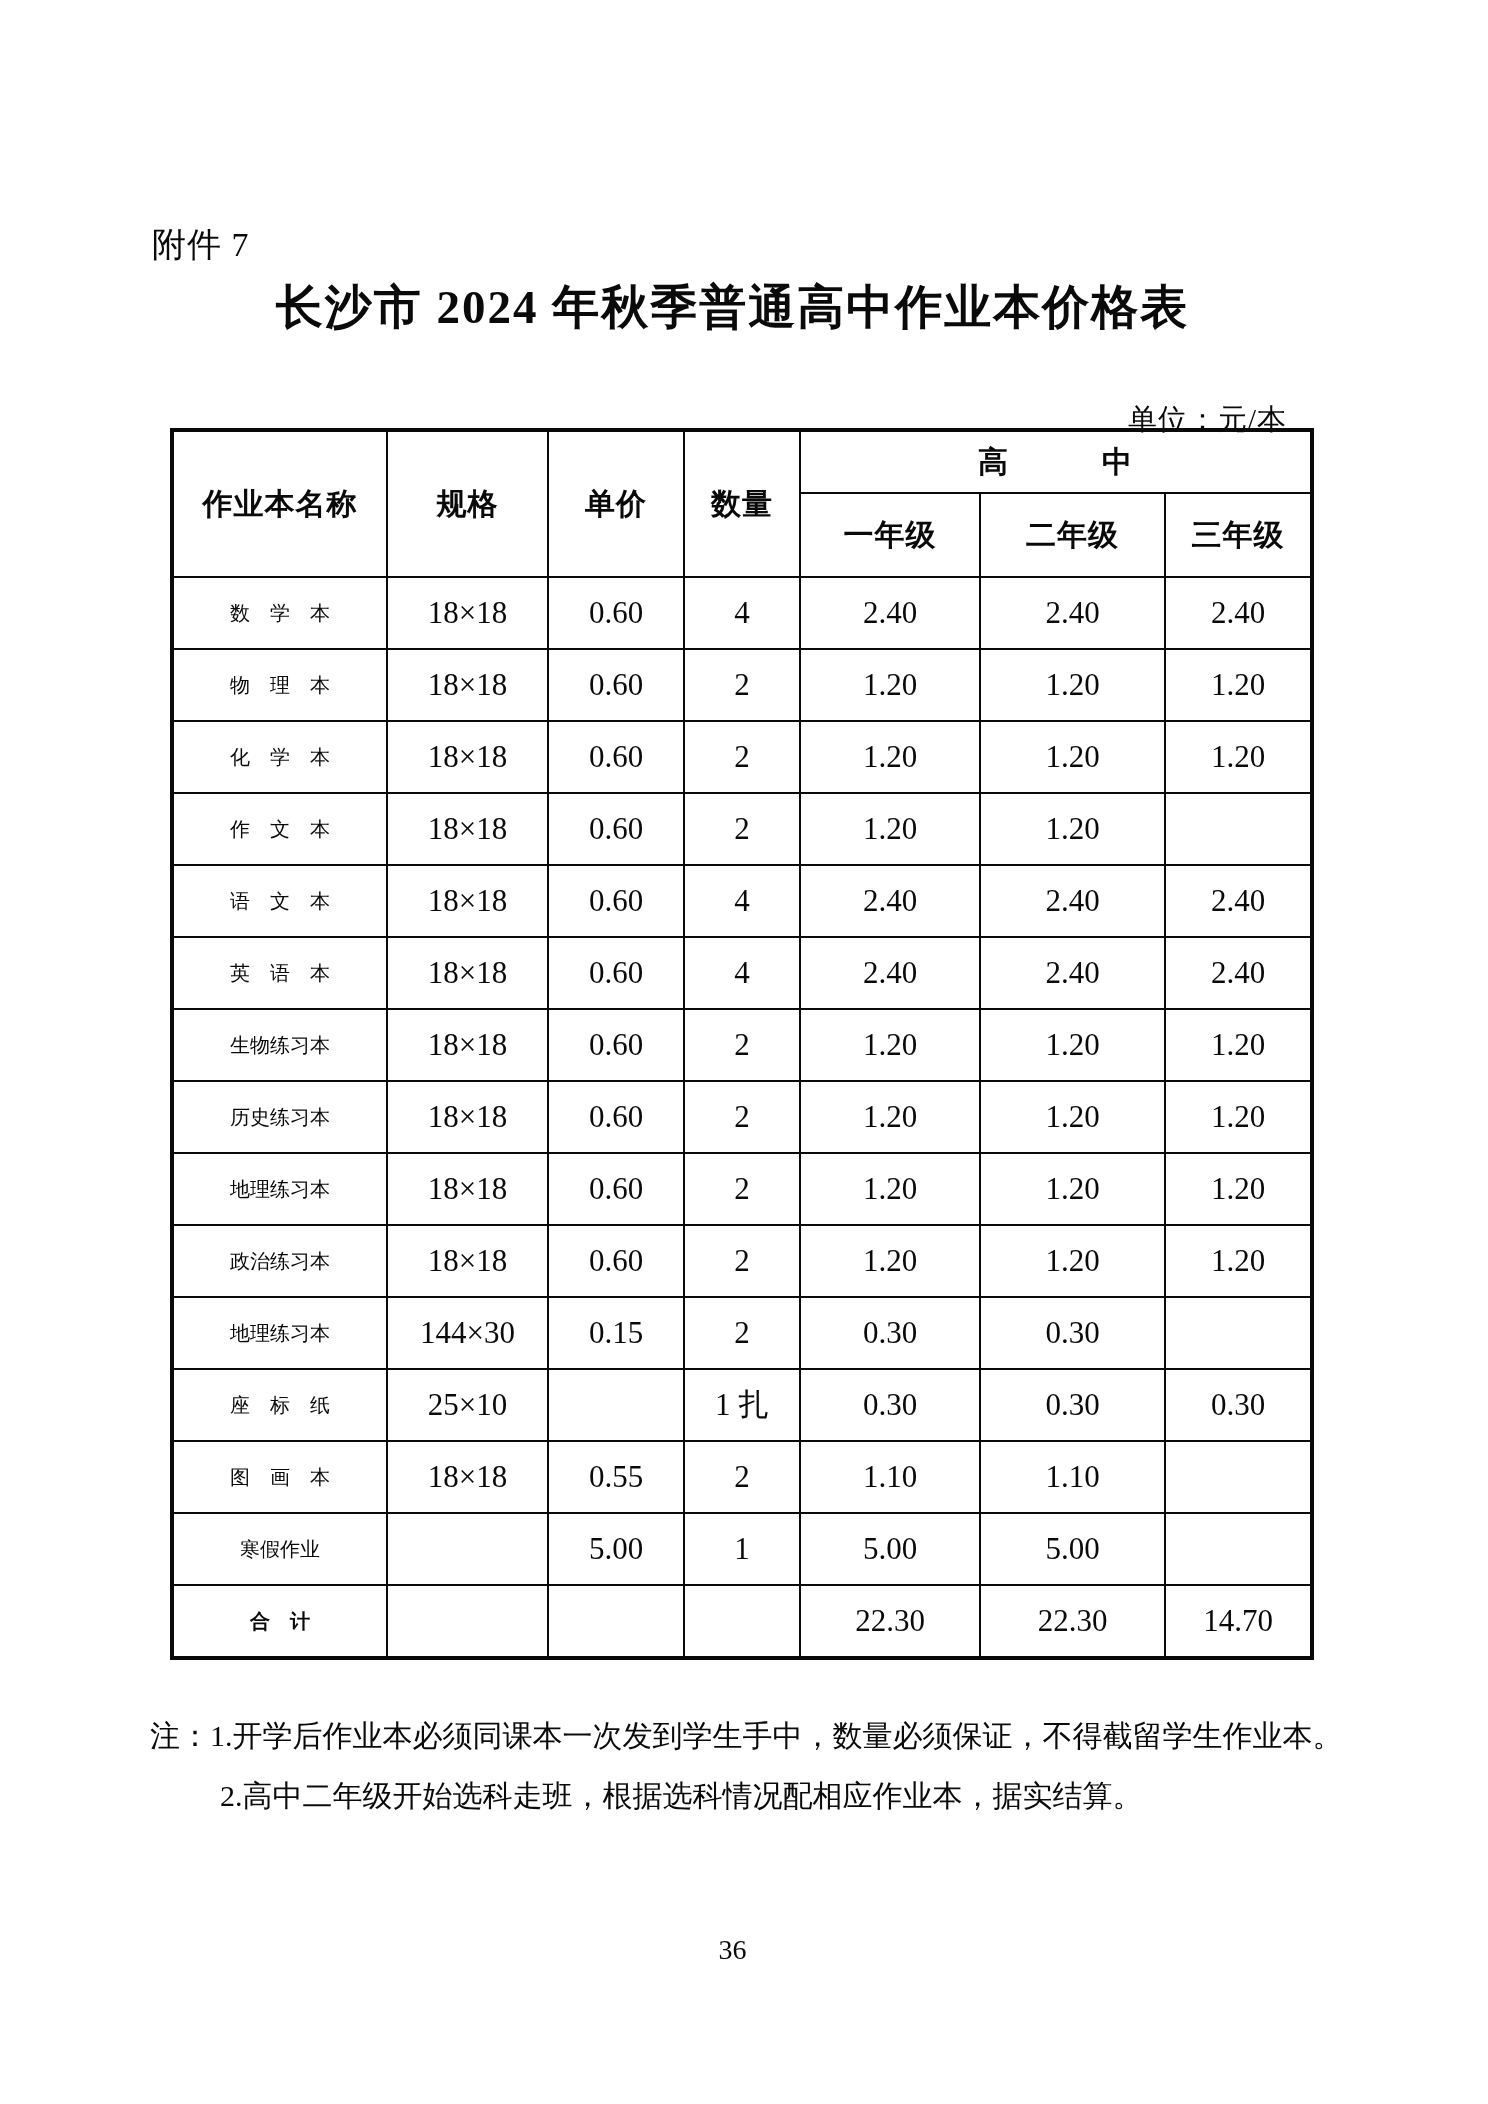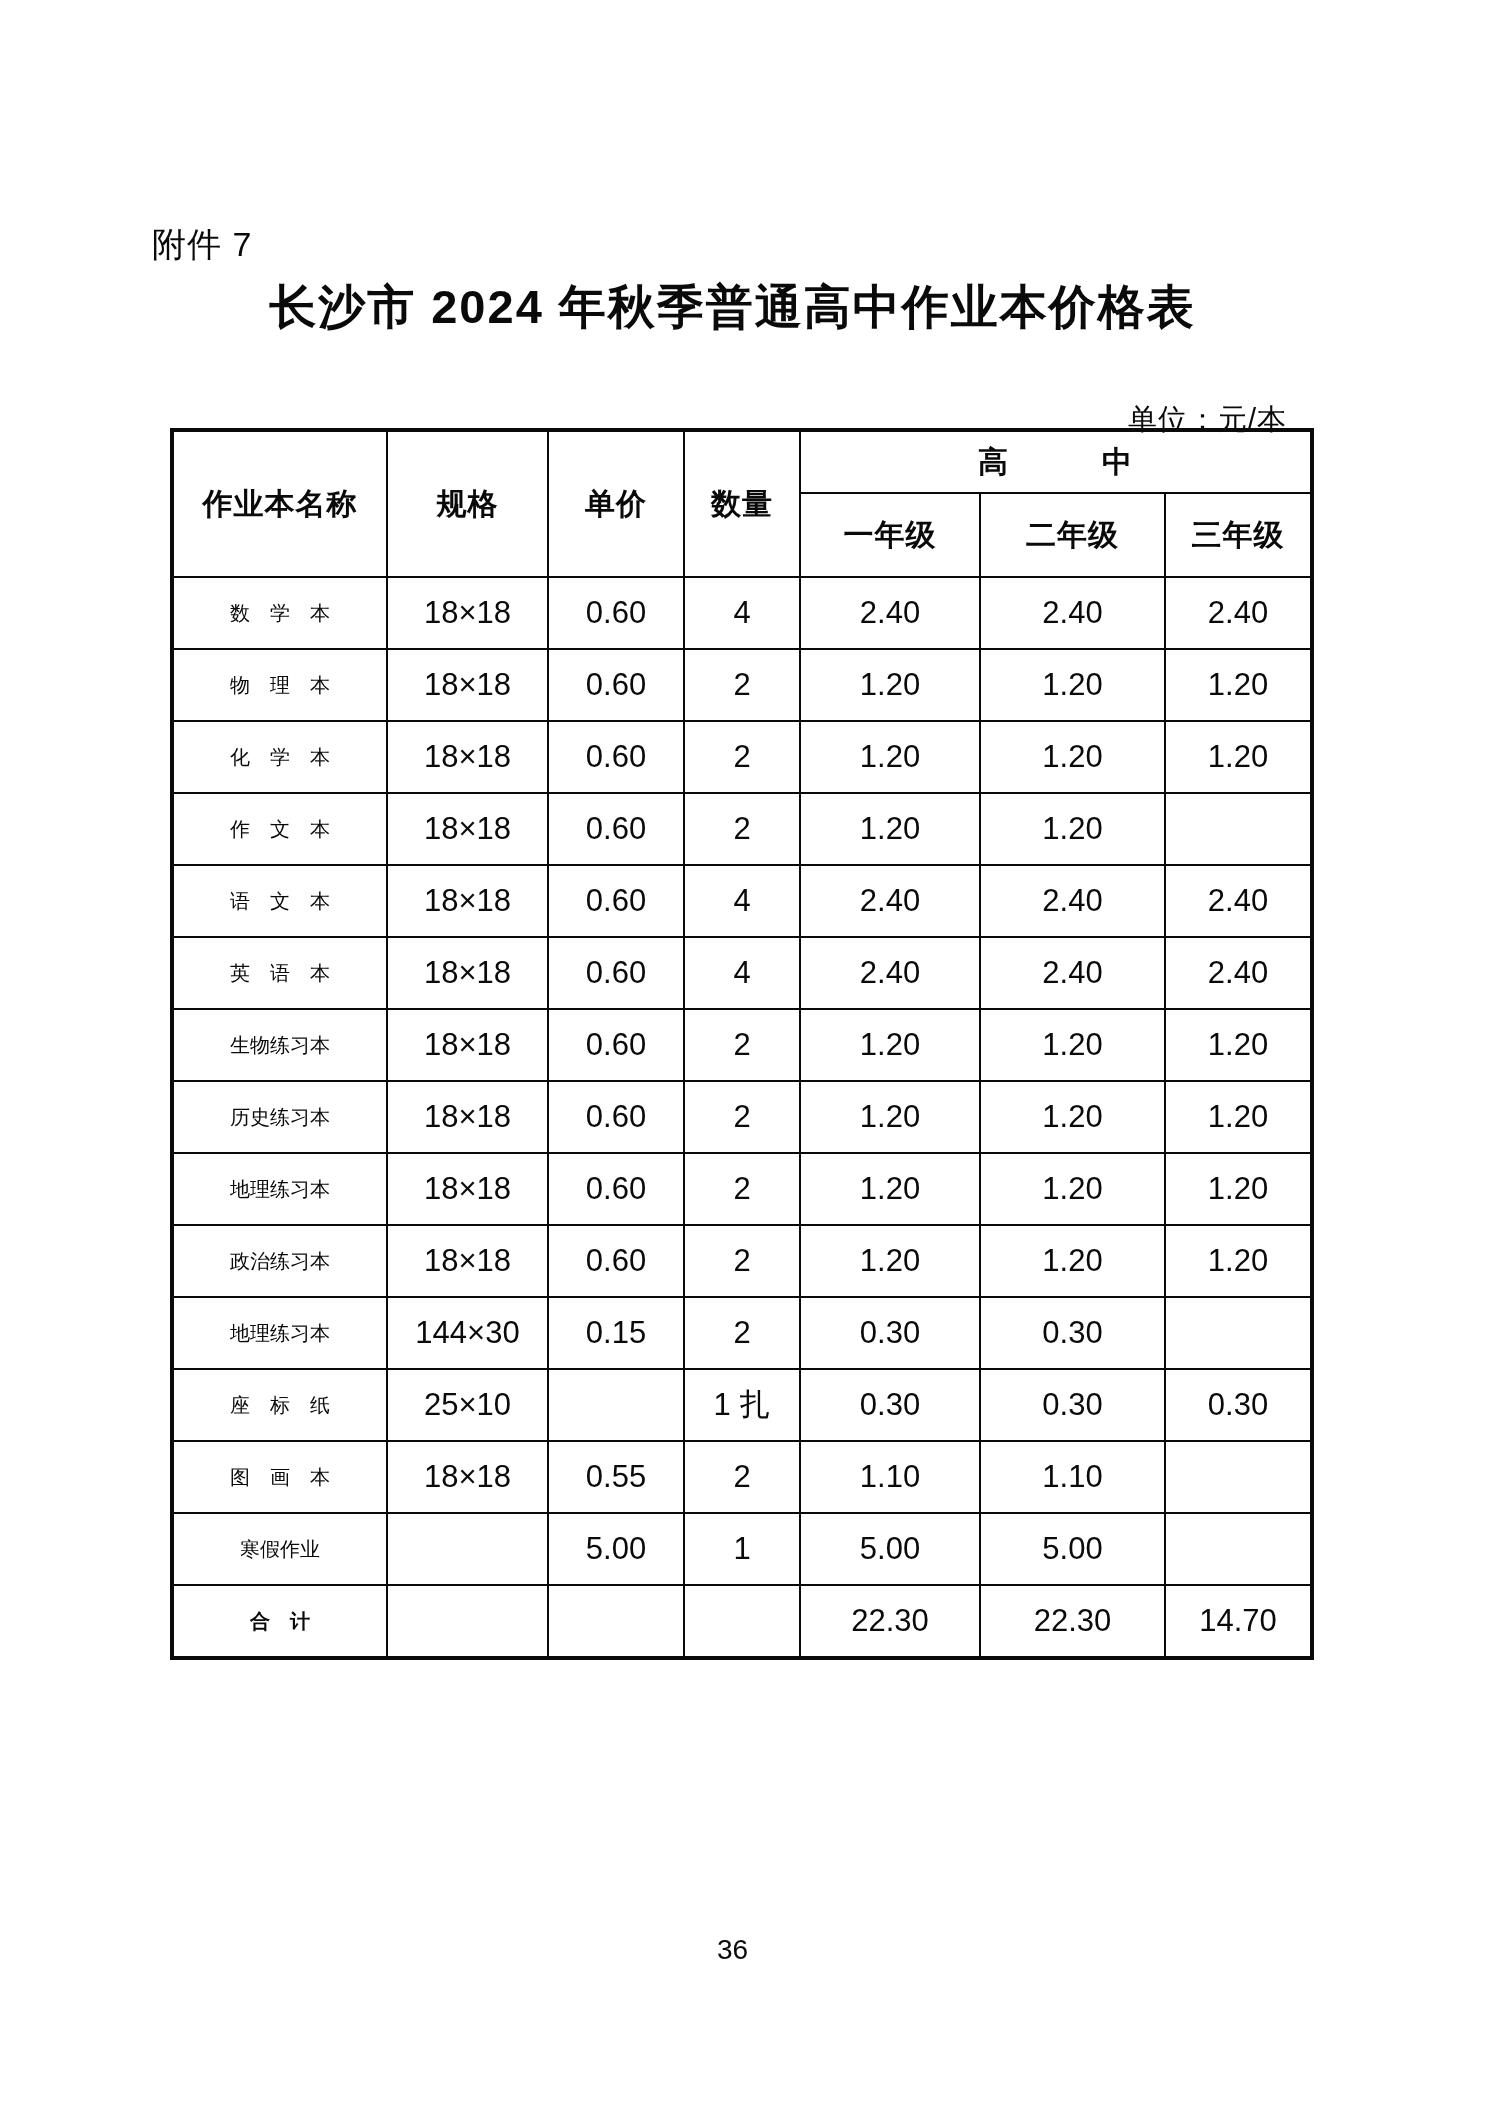--- a/index.html
+++ b/index.html
@@ -6,21 +6,21 @@
     margin: 0;
     padding: 0;
     background: #ffffff;
   }
   .page {
     position: relative;
     width: 1465px;
     height: 2104px;
     background: #ffffff;
     color: #0a0a0a;
-    font-family: Liberation Sans, sans-serif;
+    font-family: Liberation Serif, serif;
     overflow: hidden;
   }
   .attachment-label {
     position: absolute;
     left: 152px;
     top: 222px;
     font-size: 34px;
     letter-spacing: 1px;
   }
   .doc-title {
@@ -265,16 +265,20 @@
         <td></td>
         <td></td>
         <td></td>
         <td>22.30</td>
         <td>22.30</td>
         <td>14.70</td>
       </tr>
     </tfoot>
   </table>
 
+  <div class="notes">
+    <div class="note-line1"><span>注：</span><span>1.开学后作业本必须同课本一次发到学生手中，数量必须保证，不得截留学生作业本。</span></div>
+    <div class="note-line2"><span>2.高中二年级开始选科走班，根据选科情况配相应作业本，据实结算。</span></div>
+  </div>
 
   <div class="page-number">36</div>
 
 </div>
 
 </body></html>

